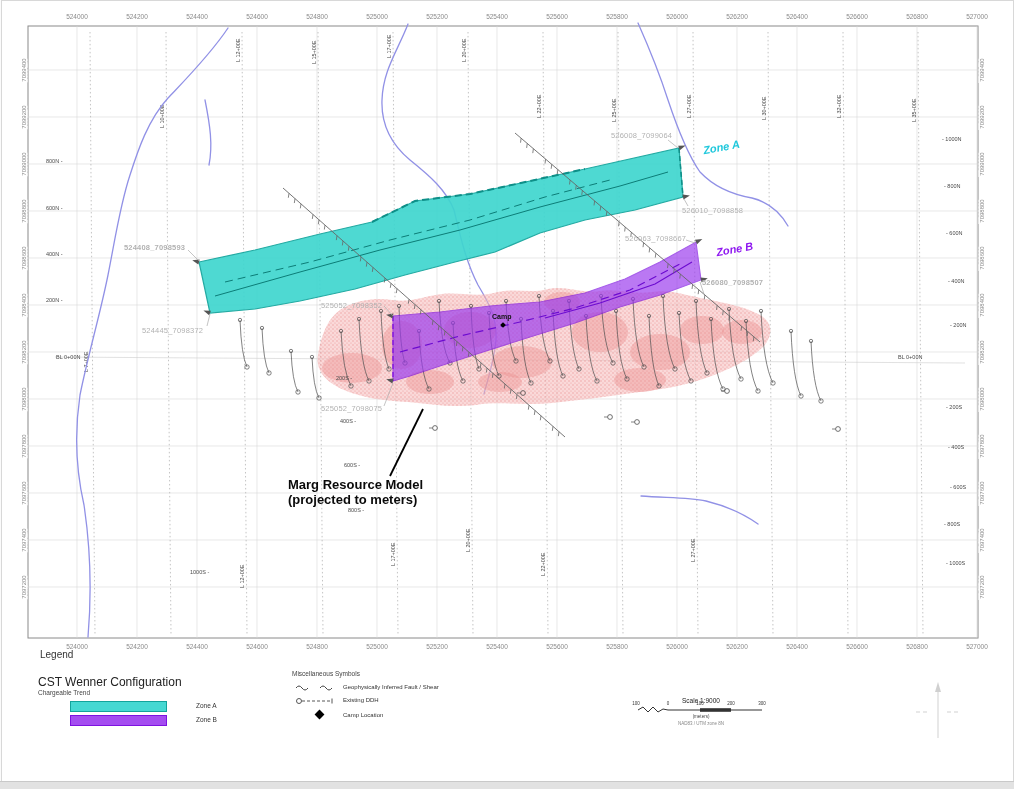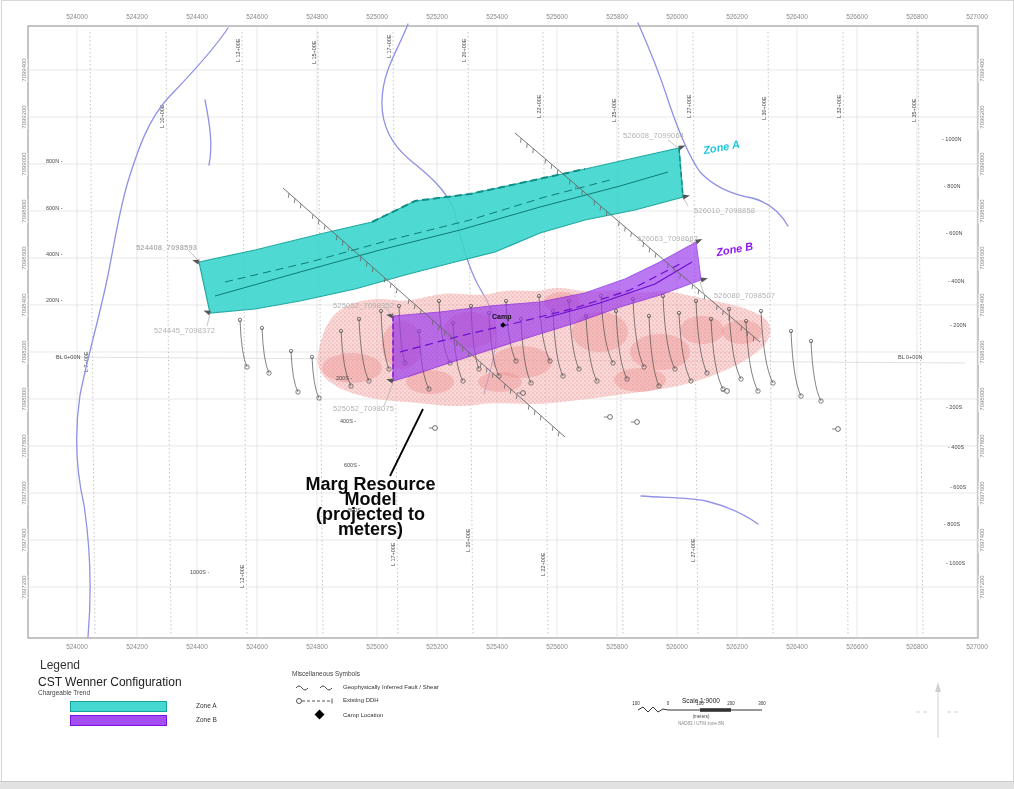--- a/index.html
+++ b/index.html
@@ -4,28 +4,28 @@
 <style>
   html,body{margin:0;padding:0;background:#fff;}
   .stage{position:relative;width:1014px;height:789px;background:#fbfbfb;overflow:hidden;
          font-family:"Liberation Sans",sans-serif;}
   .sheet{position:absolute;left:1px;top:0;width:1011px;height:780px;background:#ffffff;
          border:1px solid #d8d8d8;}
   .bottom-strip{position:absolute;left:0;top:781px;width:1014px;height:8px;background:#e2e2e2;
          border-top:1px solid #c9c9c9;}
   svg{position:absolute;left:0;top:0;}
   .lbl{position:absolute;white-space:nowrap;pointer-events:none;}
-  .endpoint{font-size:7.5px;color:#b2b2b2;letter-spacing:.2px;margin-left:12px;}
+  .endpoint{font-size:7.5px;color:#b2b2b2;letter-spacing:.2px;}
   .station{font-size:5.5px;color:#4a4a4a;}
   .zone-label{font-size:11px;font-weight:bold;font-style:italic;transform:rotate(-10deg);}
   .camp{font-size:7px;font-weight:bold;color:#111;}
-  .annotation{position:absolute;left:288px;top:477px;width:165px;text-align:center;
-              font-size:18px;font-weight:bold;color:#0a0a0a;line-height:15px;}
+  .annotation{position:absolute;left:288px;top:477px;width:165px;text-align:left;
+              font-size:13px;font-weight:bold;color:#0a0a0a;line-height:15px;}
   
-  .legend-title{position:absolute;left:40px;top:649px;font-size:12px;color:#333;margin-top:9px;}
+  .legend-title{position:absolute;left:40px;top:649px;font-size:10px;color:#333;}
   .cst-title{position:absolute;left:38px;top:675px;font-size:12px;color:#222;}
   .cst-sub{position:absolute;left:38px;top:689px;font-size:6.5px;color:#444;}
   .swatch{position:absolute;left:70px;width:95px;height:9px;border:1px solid #555;}
   .swatch-label{position:absolute;left:196px;font-size:6.5px;color:#333;}
   .misc-title{position:absolute;left:292px;top:670px;font-size:6.5px;color:#444;}
   .misc-label{position:absolute;left:343px;font-size:6px;color:#333;}
   .scale-title{position:absolute;left:636px;top:697px;width:130px;text-align:center;
                font-size:6.5px;color:#222;}
   .scale-units{position:absolute;left:636px;top:714px;width:130px;text-align:center;
                font-size:4.5px;color:#444;}
@@ -440,21 +440,21 @@
   </div>
 
   <div class="bottom-strip"></div>
 <div class="lbl endpoint" style="left: 124px; top: 243px; color: rgb(178, 178, 178); font-weight: bold;">524408_7098593</div>
     <div class="lbl endpoint" style="left: 142px; top: 326px; color: rgb(178, 178, 178);">524445_7098372</div>
     <div class="lbl endpoint" style="left: 321px; top: 301px; color: rgb(178, 178, 178);">525052_7098352</div>
     <div class="lbl endpoint" style="left: 321px; top: 404px; color: rgb(178, 178, 178); text-align: center;">525052_7098075</div>
     <div class="lbl endpoint" style="left: 611px; top: 131px; color: rgb(178, 178, 178);">526008_7099064</div>
     <div class="lbl endpoint" style="left: 682px; top: 206px; color: rgb(178, 178, 178);">526010_7098858</div>
     <div class="lbl endpoint" style="left: 625px; top: 234px; color: rgb(178, 178, 178);">526063_7098667</div>
-    <div class="lbl endpoint" style="left: 702px; top: 291px; color: rgb(178, 178, 178);">526080_7098507</div>
+    <div class="lbl endpoint" style="left: 702px; top: 278px; color: rgb(178, 178, 178); font-weight: bold;">526080_7098507</div>
     <div class="lbl station" style="left: 46px; top: 158px;">800N -</div>
     <div class="lbl station" style="left: 46px; top: 205px;">600N -</div>
     <div class="lbl station" style="left: 46px; top: 251px;">400N -</div>
     <div class="lbl station" style="left: 46px; top: 297px;">200N -</div>
     <div class="lbl station" style="left: 56px; top: 354px;">BL 0+00N</div>
     <div class="lbl station" style="left: 190px; top: 569px;">1000S -</div>
     <div class="lbl station" style="left: 336px; top: 375px;">200S -</div>
     <div class="lbl station" style="left: 340px; top: 418px;">400S -</div>
     <div class="lbl station" style="left: 344px; top: 462px;">600S -</div>
     <div class="lbl station" style="left: 348px; top: 507px;">800S -</div>

